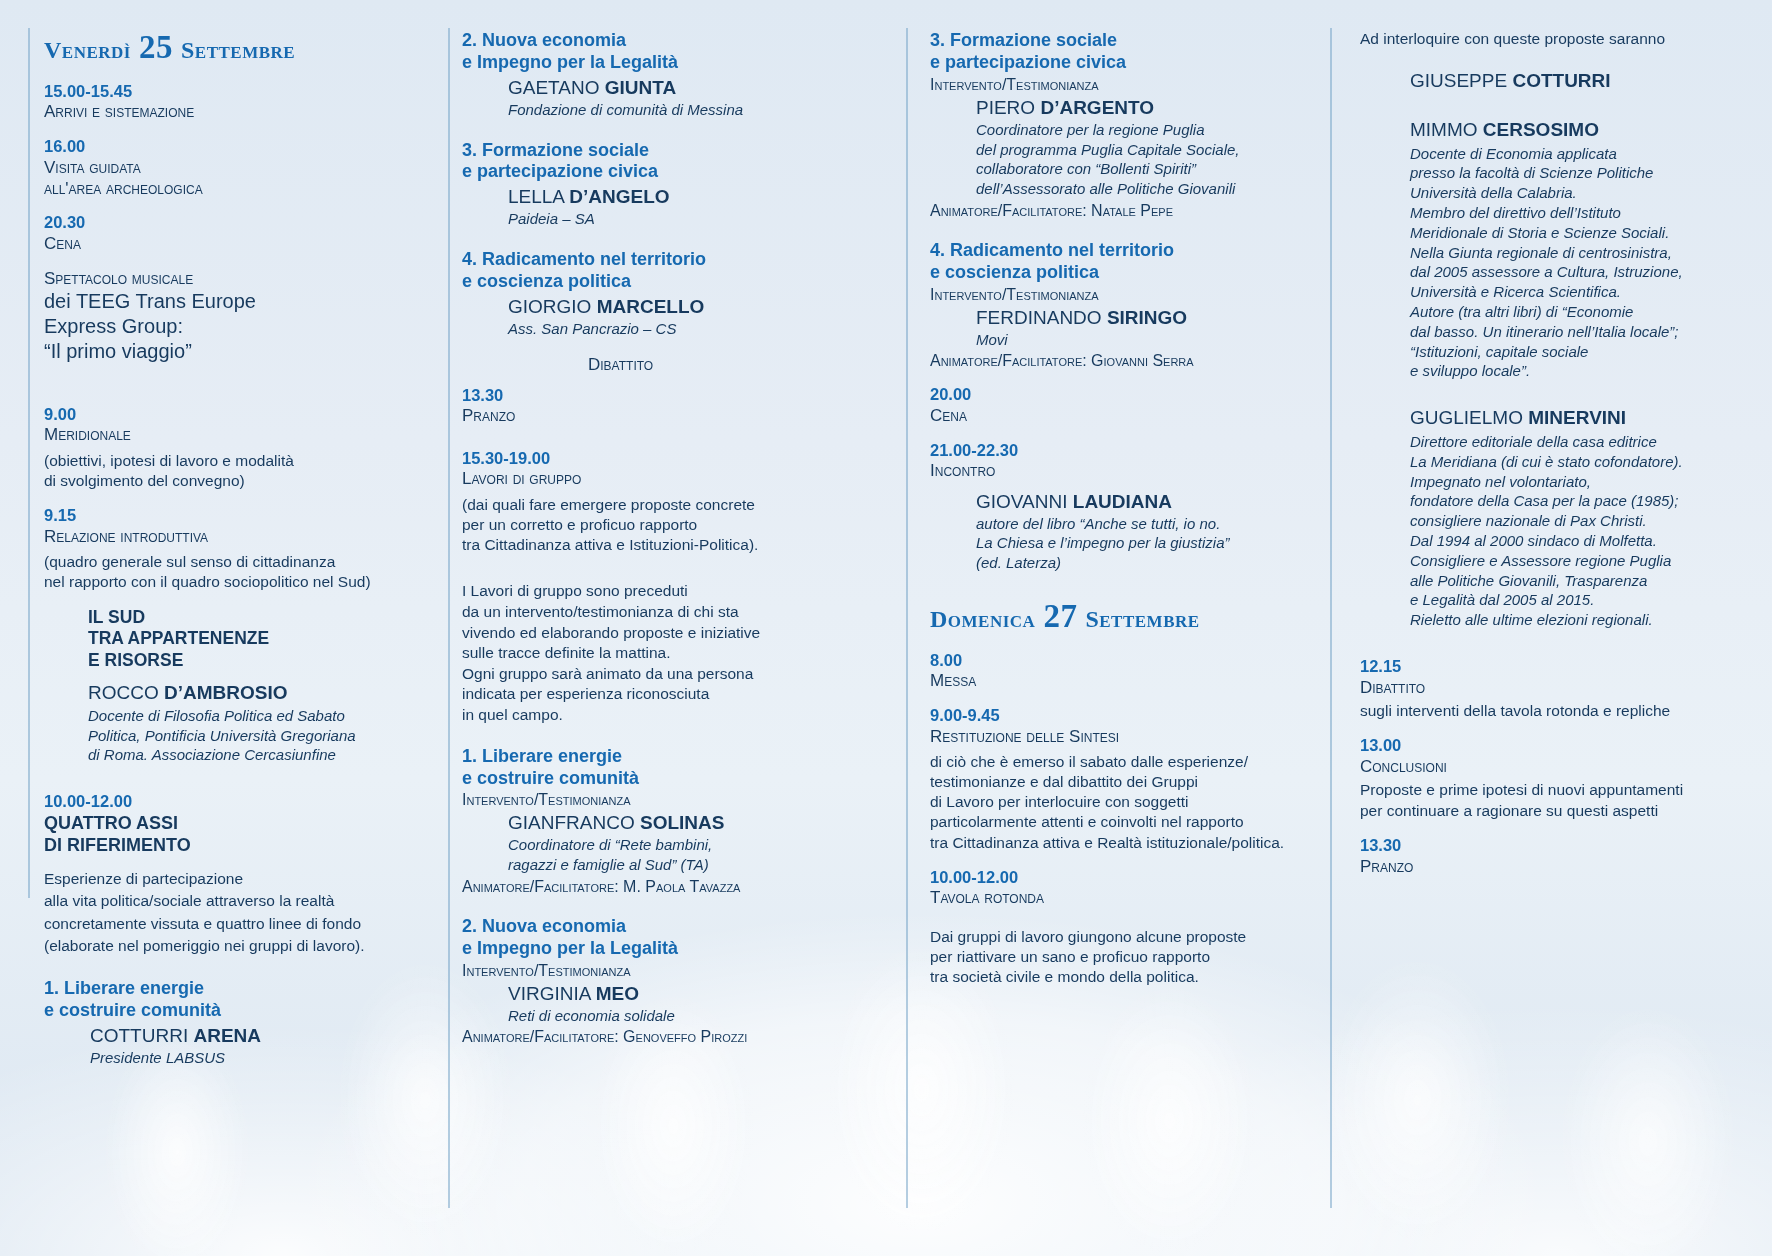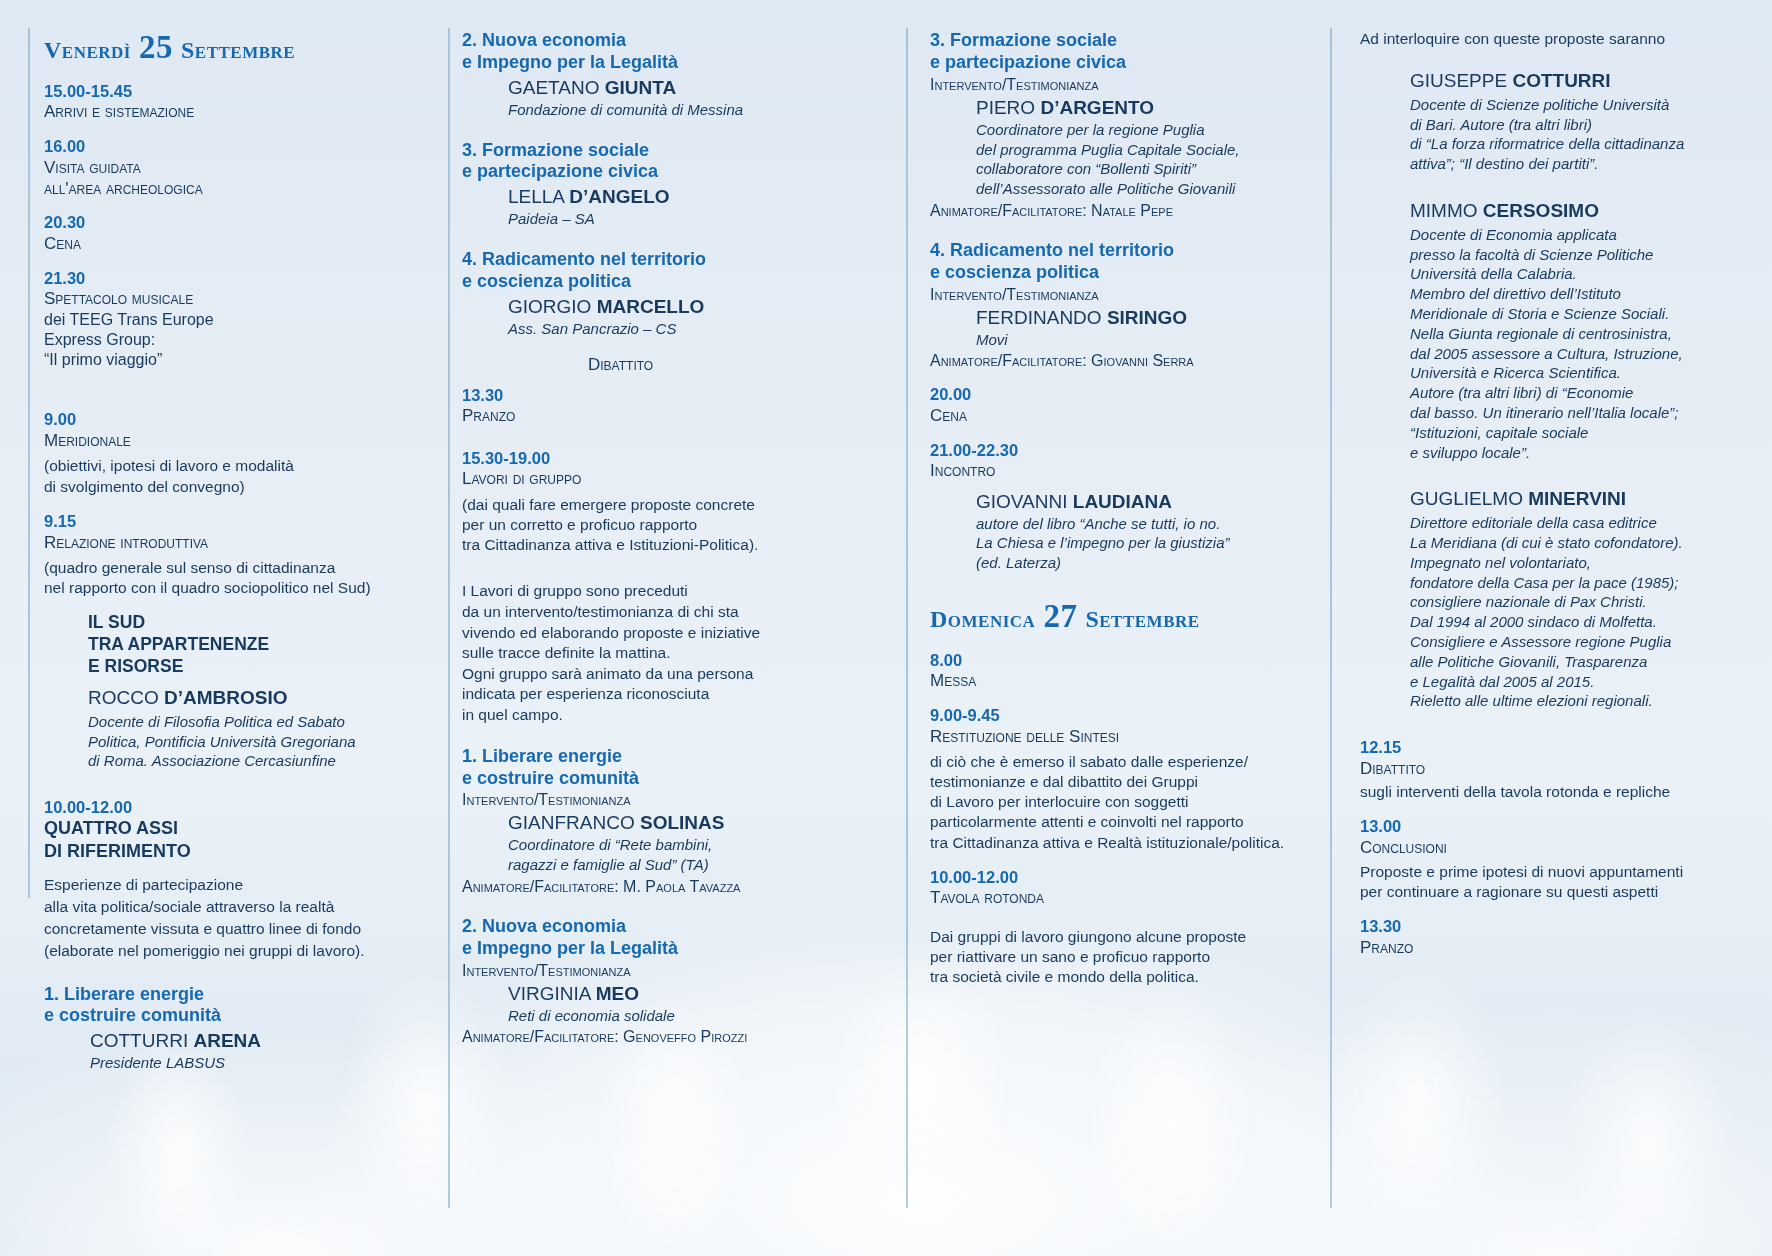--- a/index.html
+++ b/index.html
@@ -56,21 +56,21 @@
     margin:0 0 16px 0;
     line-height:1.05;
   }
   .dayhead .sc{font-size:24px;}
   .dayhead .num{font-size:33px;}
 
   .row{display:flex;margin-bottom:13px;line-height:1.26;flex-direction:column;}
   .time{color:#1669b0;font-weight:bold;font-size:16.5px;flex:0 0 auto;white-space:nowrap;}
   .time.w1{width:118px;}
   .time.w2{width:140px;}
-  .desc{font-size:16px;color:#173a5e;}
+  .desc{font-size:20px;color:#173a5e;}
   .sc{font-variant:small-caps;}
   .smallcaps{font-variant:small-caps;font-size:17px;}
   .note{font-size:15.5px;line-height:1.3;color:#173a5e;margin-top:2px;}
   .blockp{font-size:15.5px;line-height:1.33;color:#173a5e;margin:0 0 13px 0;}
   .center-title{
     text-align:left;font-weight:bold;color:#173a5e;font-size:17.5px;line-height:1.24;
     margin:14px 0 10px 44px;
   }
   .speaker{font-size:19px;color:#173a5e;margin-left:44px;line-height:1.2;}
   .speaker b{font-weight:bold;}
@@ -127,21 +127,20 @@
         <div class="desc smallcaps">all'area archeologica</div>
       </div>
     </div>
 
     <div class="row">
       <div class="time w1">20.30</div>
       <div class="desc smallcaps">Cena</div>
     </div>
 
     <div class="row">
-      <div class="time w1">21.30</div>
       <div>
         <div class="desc smallcaps">Spettacolo musicale</div>
         <div class="desc">dei TEEG Trans Europe</div>
         <div class="desc">Express Group:</div>
         <div class="desc">“Il primo viaggio”</div>
       </div>
     </div>
 
     <div class="gap-l"></div>
 
@@ -350,24 +349,20 @@
   </div>
 
   <div class="col c4">
 
     <div class="lead">Ad interloquire con queste proposte saranno</div>
 
     <div class="bioname">
       <span class="sc2">GIUSEPPE</span>
       <b>COTTURRI</b>
     </div>
-    <div class="bio" style="white-space:pre-line;">Docente di Scienze politiche Università
-di Bari. Autore (tra altri libri)
-di “La forza riformatrice della cittadinanza
-attiva”; “Il destino dei partiti”.</div>
 
     <div class="gap-l"></div>
 
     <div class="bioname">
       <span class="sc2">MIMMO</span>
       <b>CERSOSIMO</b>
     </div>
     <div class="bio" style="white-space:pre-line;">Docente di Economia applicata
 presso la facoltà di Scienze Politiche
 Università della Calabria.

